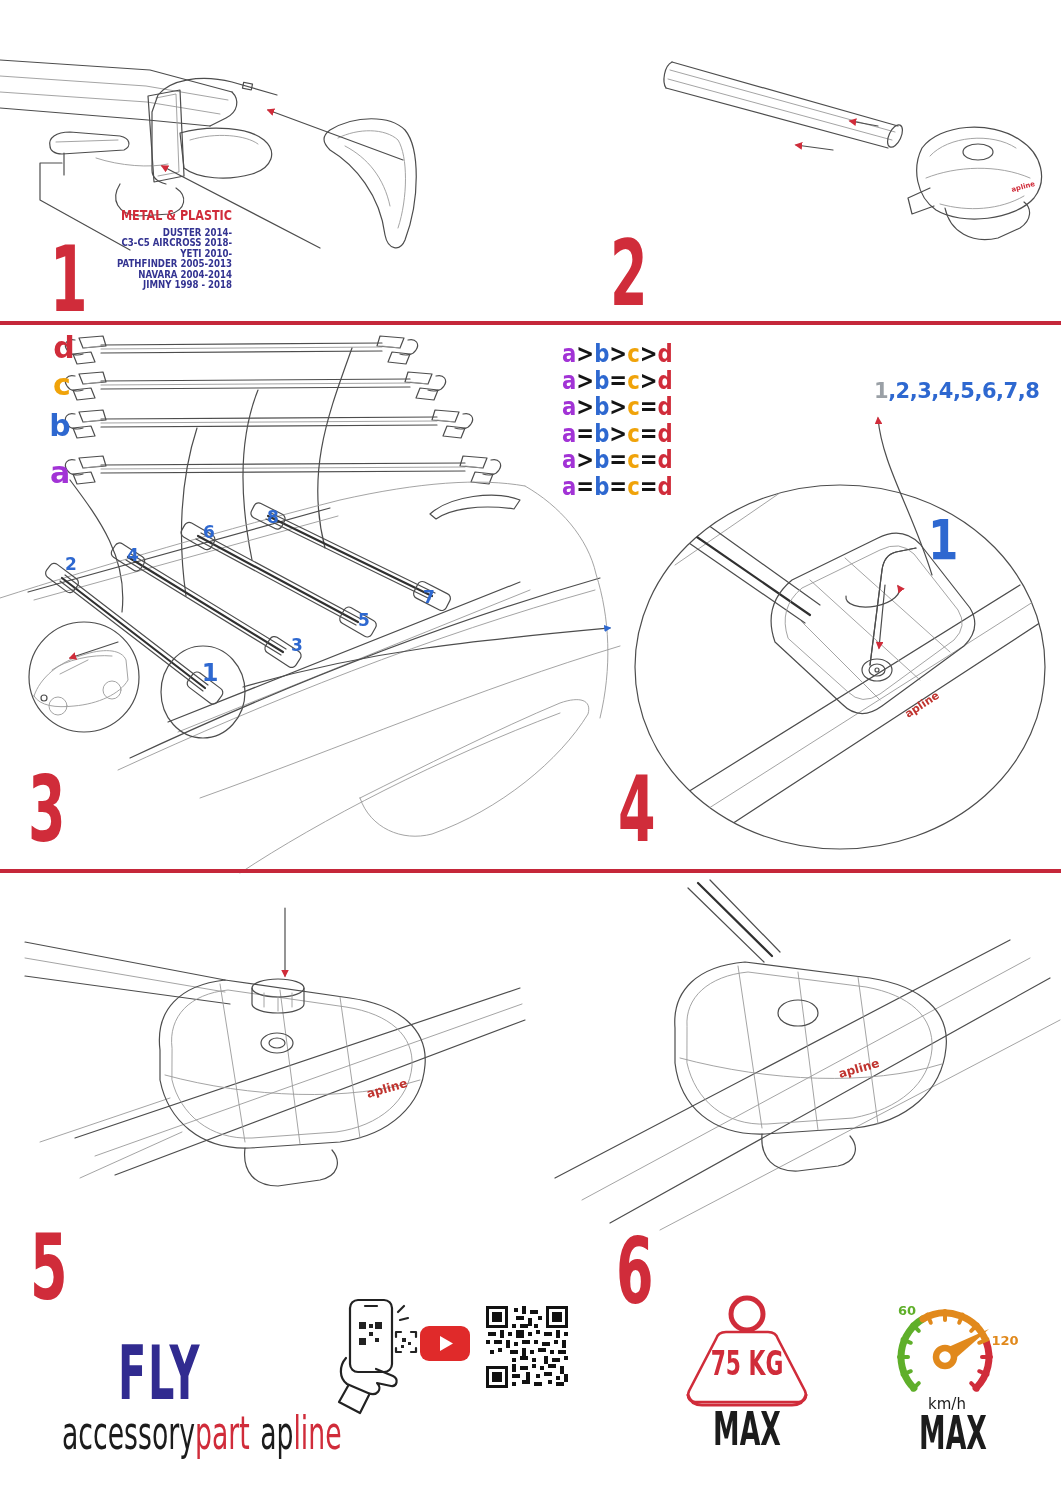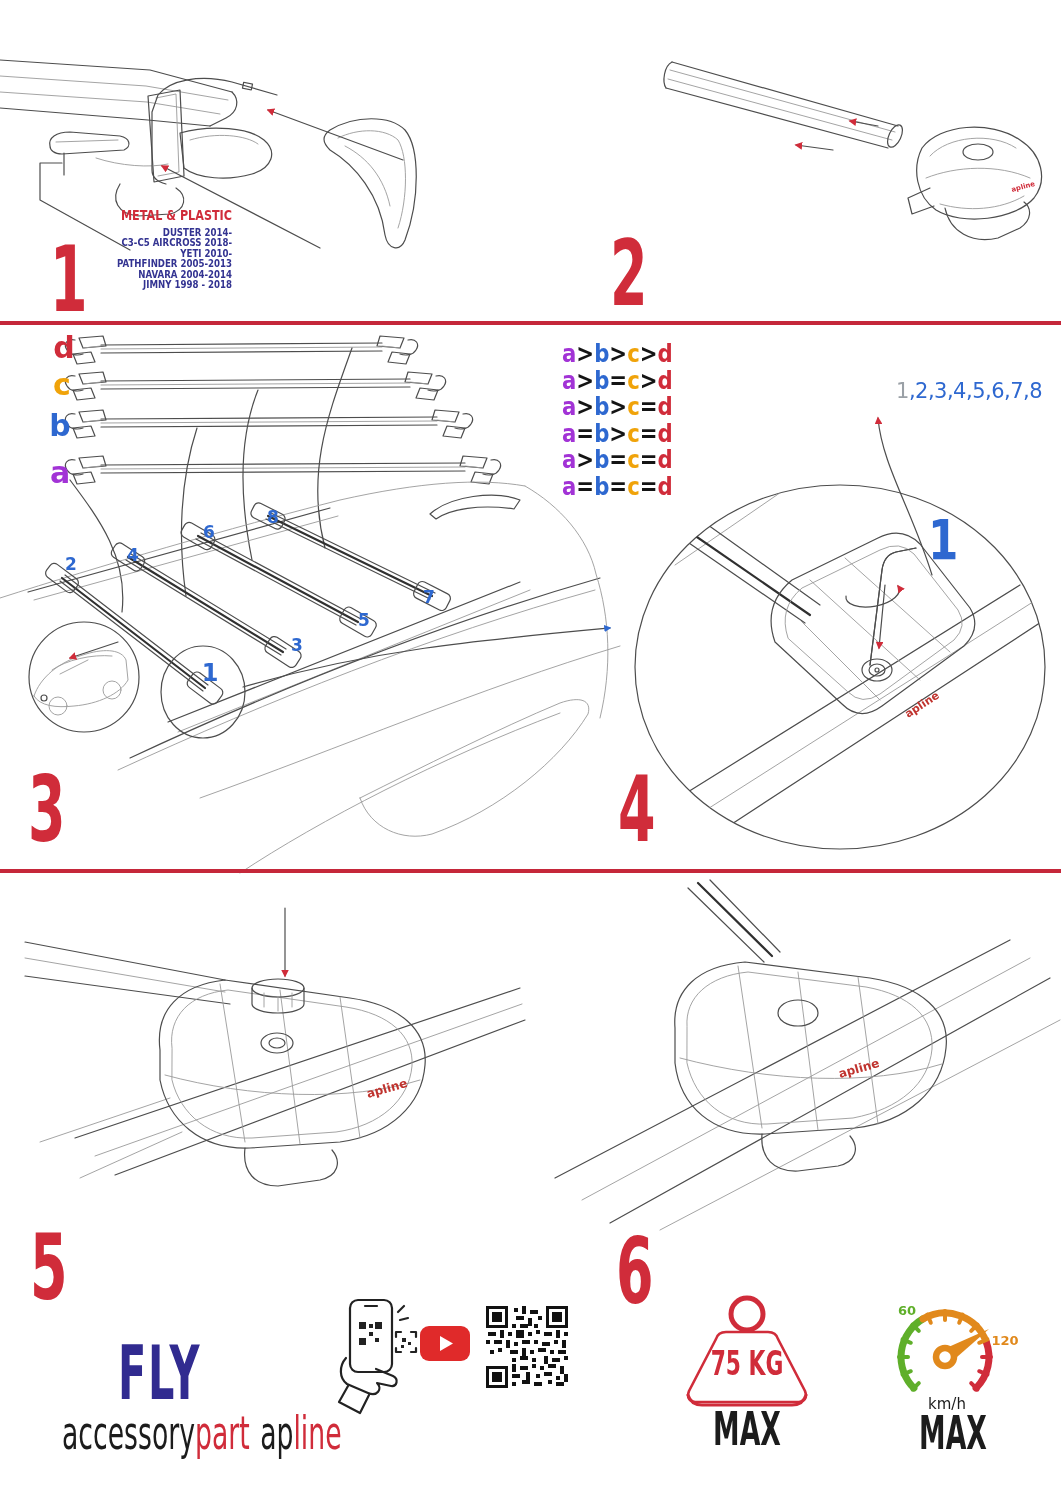--- a/index.html
+++ b/index.html
@@ -19,21 +19,21 @@
   .divider{position:absolute;left:0;width:1061px;height:4px;background:#c5273a;}
   .stepnum{position:absolute;display:inline-block;color:#d02c3a;font-weight:bold;font-size:90px;
            line-height:72px;transform:scaleX(.6);transform-origin:left top;letter-spacing:0;}
   .matnote{position:absolute;left:32px;top:207px;width:200px;text-align:right;color:#d02c3a;
            font-weight:bold;font-size:14px;transform:scaleX(.8);transform-origin:right top;}
   .models{position:absolute;left:32px;top:227px;width:200px;text-align:right;color:#333391;
           font-weight:bold;font-size:10.5px;line-height:10.4px;transform:scaleX(.82);transform-origin:right top;}
   .cmp{position:absolute;left:562px;top:341px;font-size:25px;font-weight:bold;line-height:26.5px;
        transform:scaleX(.85);transform-origin:left top;white-space:nowrap;}
   .La{color:#a233d6;} .Lb{color:#2e68d0;} .Lc{color:#f0a30a;} .Ld{color:#d02c3a;} .Lop{color:#141414;}
-  .seq{position:absolute;left:896px;top:379px;font-size:21px;font-weight:normal;letter-spacing:-.5px;white-space:nowrap;}
+  .seq{position:absolute;left:874px;top:379px;font-size:21px;font-weight:bold;letter-spacing:-.5px;white-space:nowrap;}
   .seq .lead{color:#9aa0a6;} .seq .rest{color:#2e68d0;}
   .callout1{position:absolute;left:928px;top:516px;display:inline-block;color:#2e68d0;font-weight:bold;
             font-size:56px;line-height:48px;transform:scaleX(.78);transform-origin:left top;}
   .brandfly{position:absolute;left:118px;top:1338px;display:inline-block;color:#312b90;font-weight:bold;
             font-size:74px;line-height:70px;letter-spacing:3px;transform:scaleX(.56);transform-origin:left top;}
   .brandline{position:absolute;left:62px;top:1411px;display:inline-block;font-size:46px;line-height:44px;
              transform:scaleX(.58);transform-origin:left top;white-space:nowrap;color:#1c1c1c;}
   .brandline .r{color:#d02c3a;} .brandline .gap{margin-left:18px;}
   .maxlab{position:absolute;display:inline-block;font-weight:bold;font-size:46px;line-height:42px;
           color:#1c1c1c;transform:scaleX(.58);transform-origin:center top;text-align:center;}

